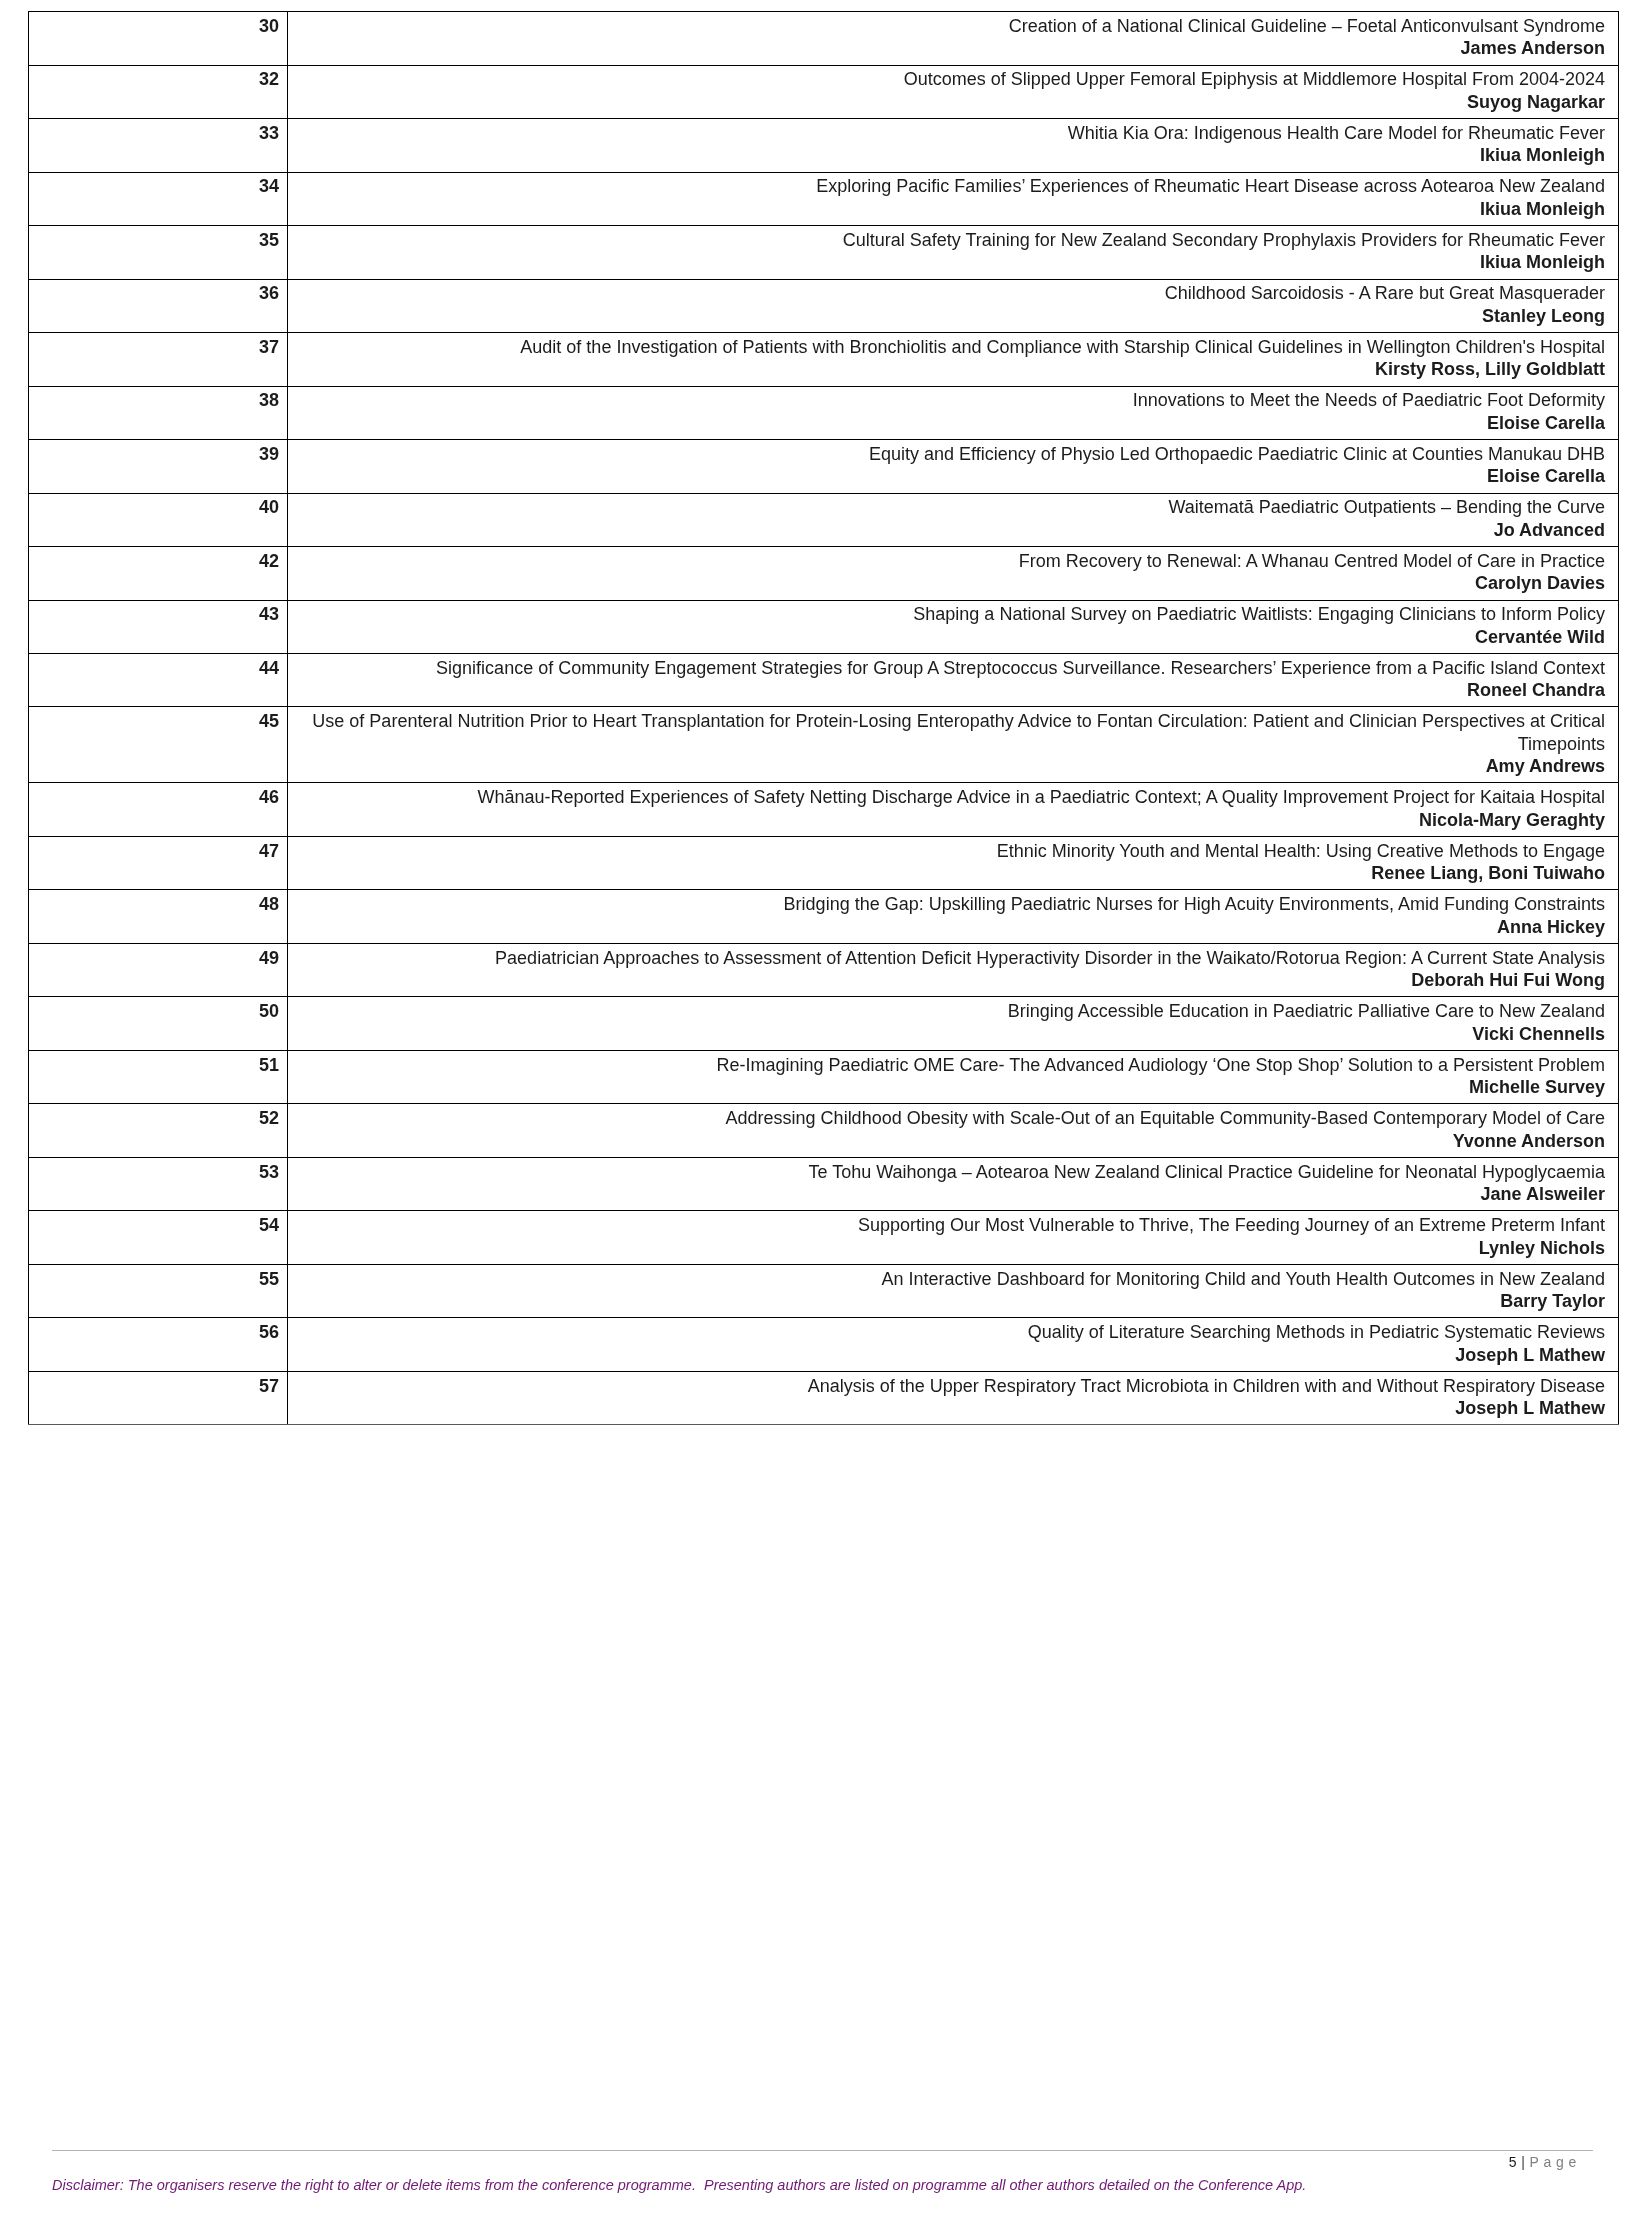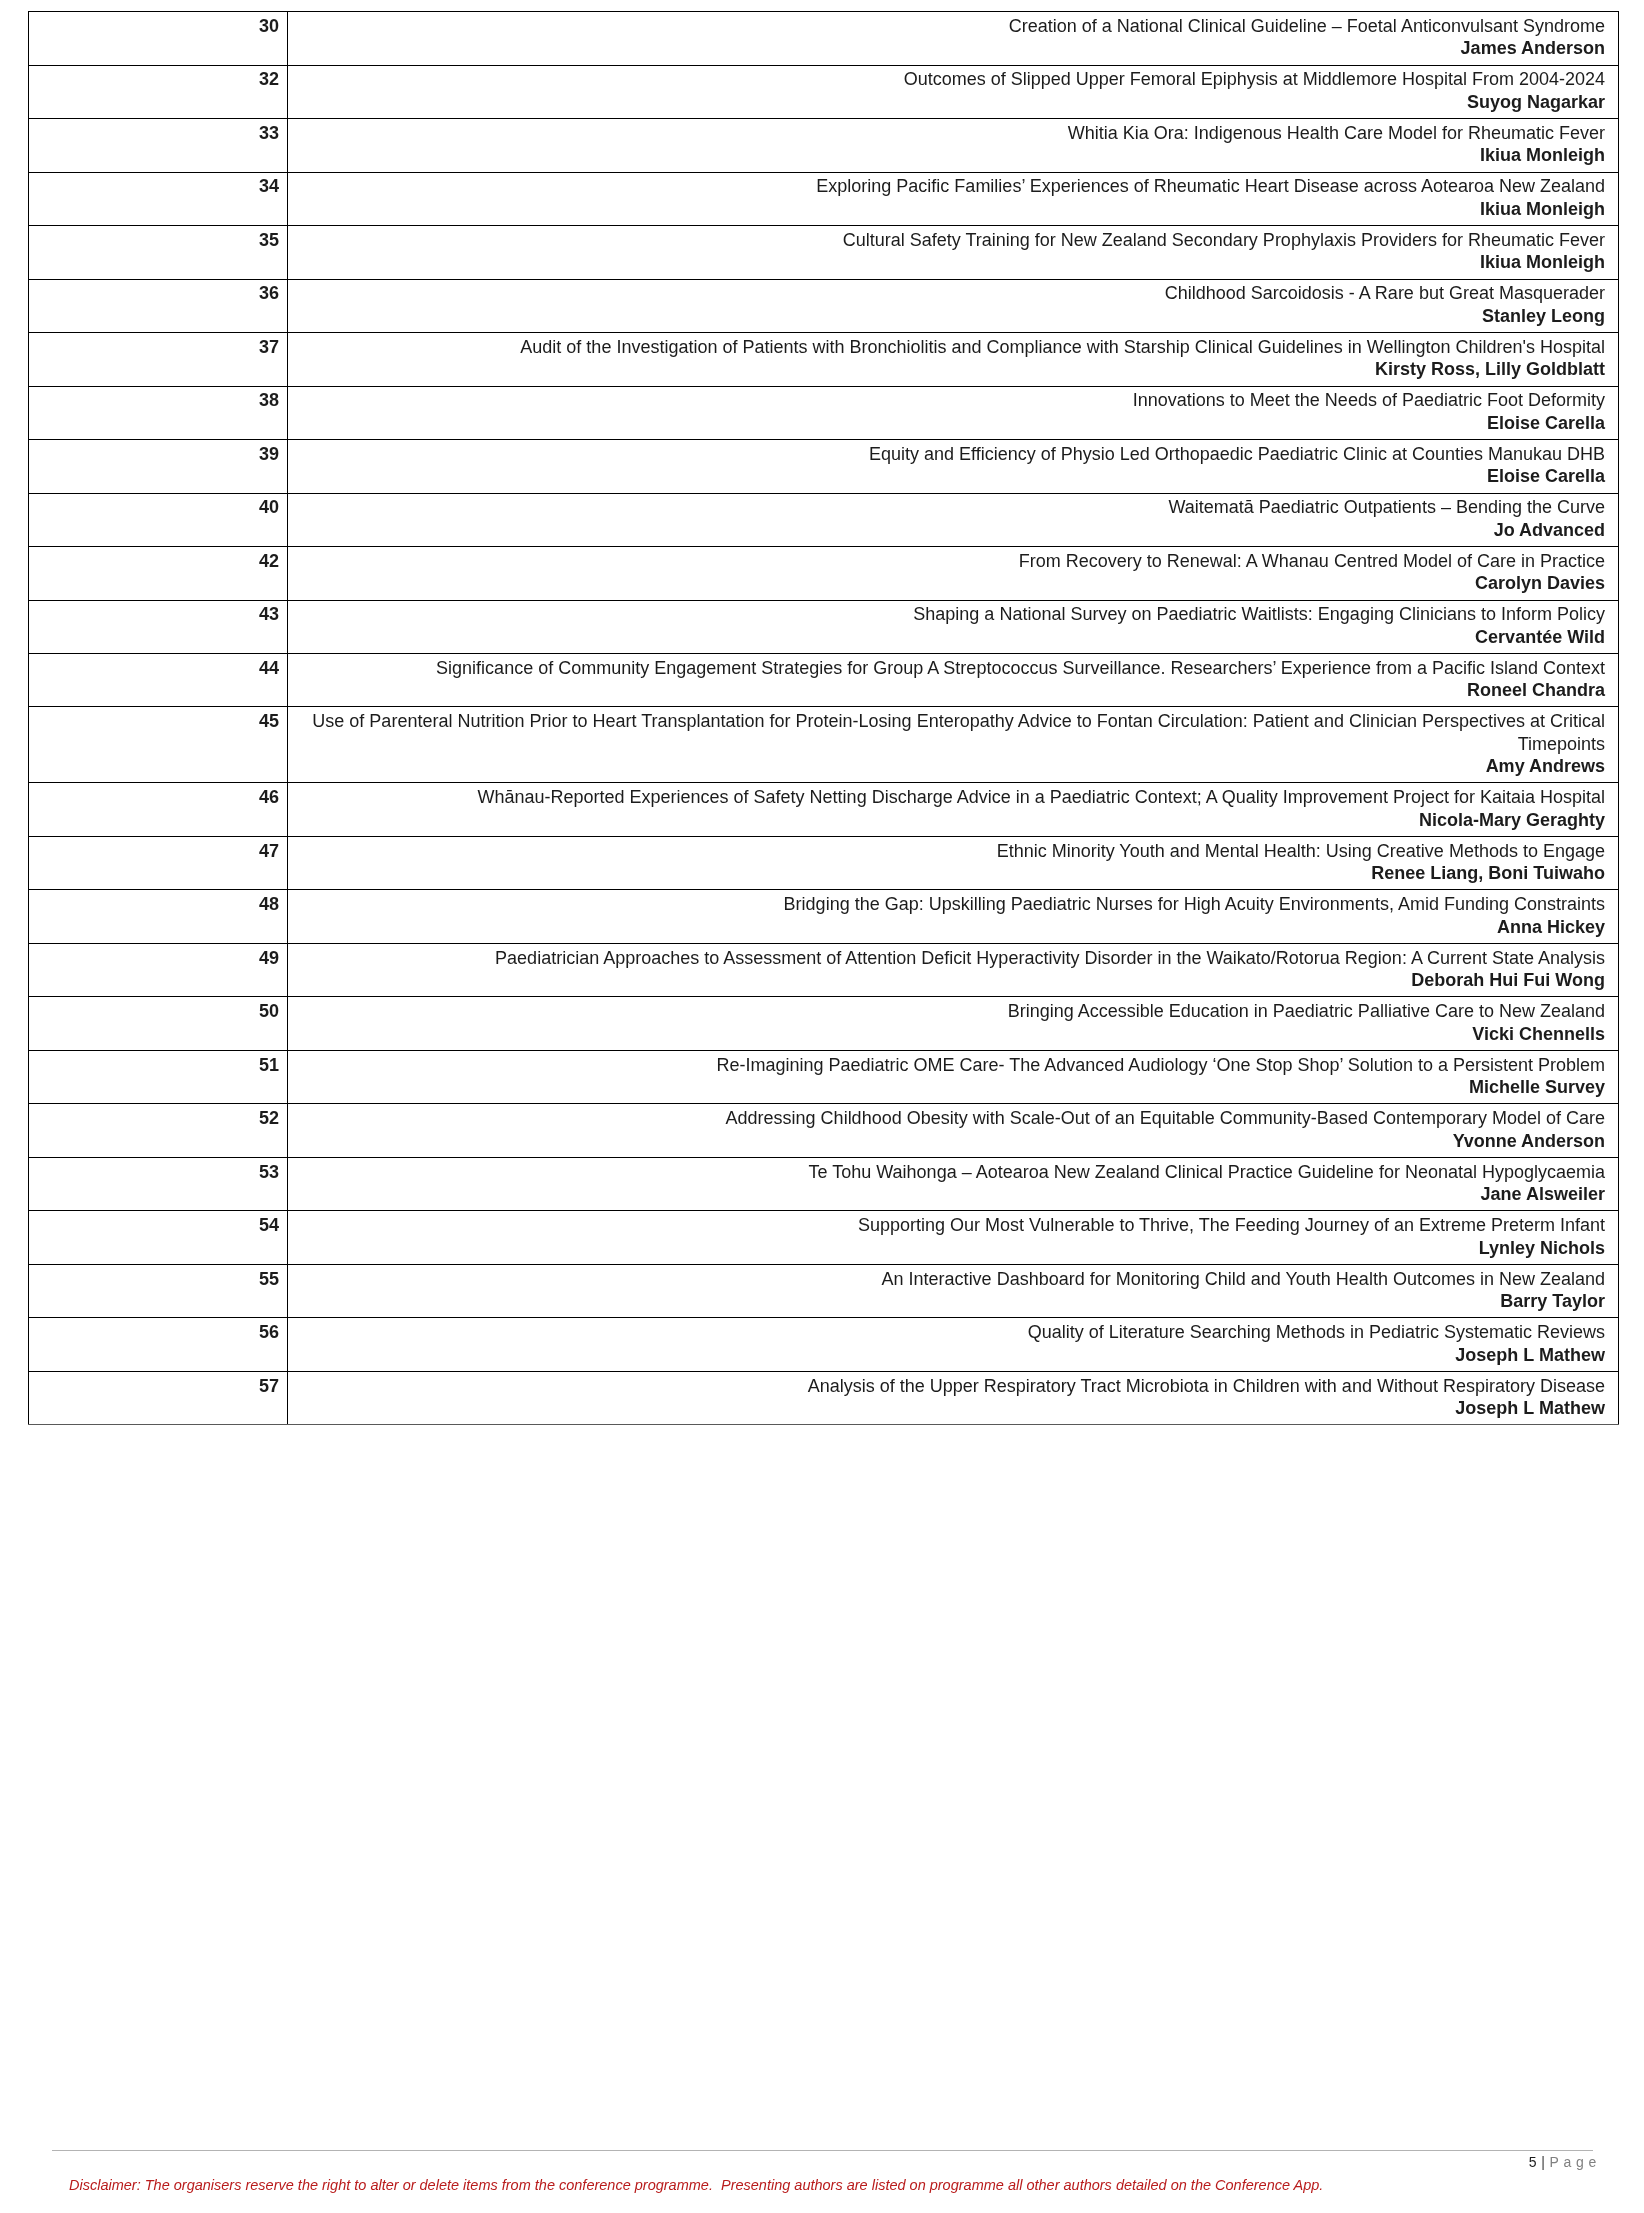--- a/index.html
+++ b/index.html
@@ -36,38 +36,37 @@
   .title { font-weight: normal; }
   .authors { font-weight: bold; }
   .footer-rule {
     position: absolute;
     left: 52px; top: 2150px;
     width: 1541px; height: 0.9px;
     background: #b3b3b3;
   }
   .page-num-line {
     position: absolute;
-    left: 60px; top: 2154px;
+    left: 40px; top: 2154px;
     width: 1541px;
     text-align: right;
     font-size: 14px;
     color: #1c1c1c;
     white-space: nowrap;
   }
   .page-num-line .pipe { margin: 0 4.7px; color: #404040; }
   .page-num-line .pageword { color: #808080; letter-spacing: 4.7px; }
   .disclaimer {
     position: absolute;
     left: 52px; top: 2177px;
     width: 1405px;
     font-size: 14.5px;
     font-style: italic;
-    color: #b91c1c;
+    color: #701a75;
     white-space: pre-wrap;
-    margin-left: 17px;
   }
 </style>
 </head>
 <body>
 
 <table class="programme-table">
   <tbody id="rows">
   <tr>
     <td class="num">30</td>
     <td class="content">

